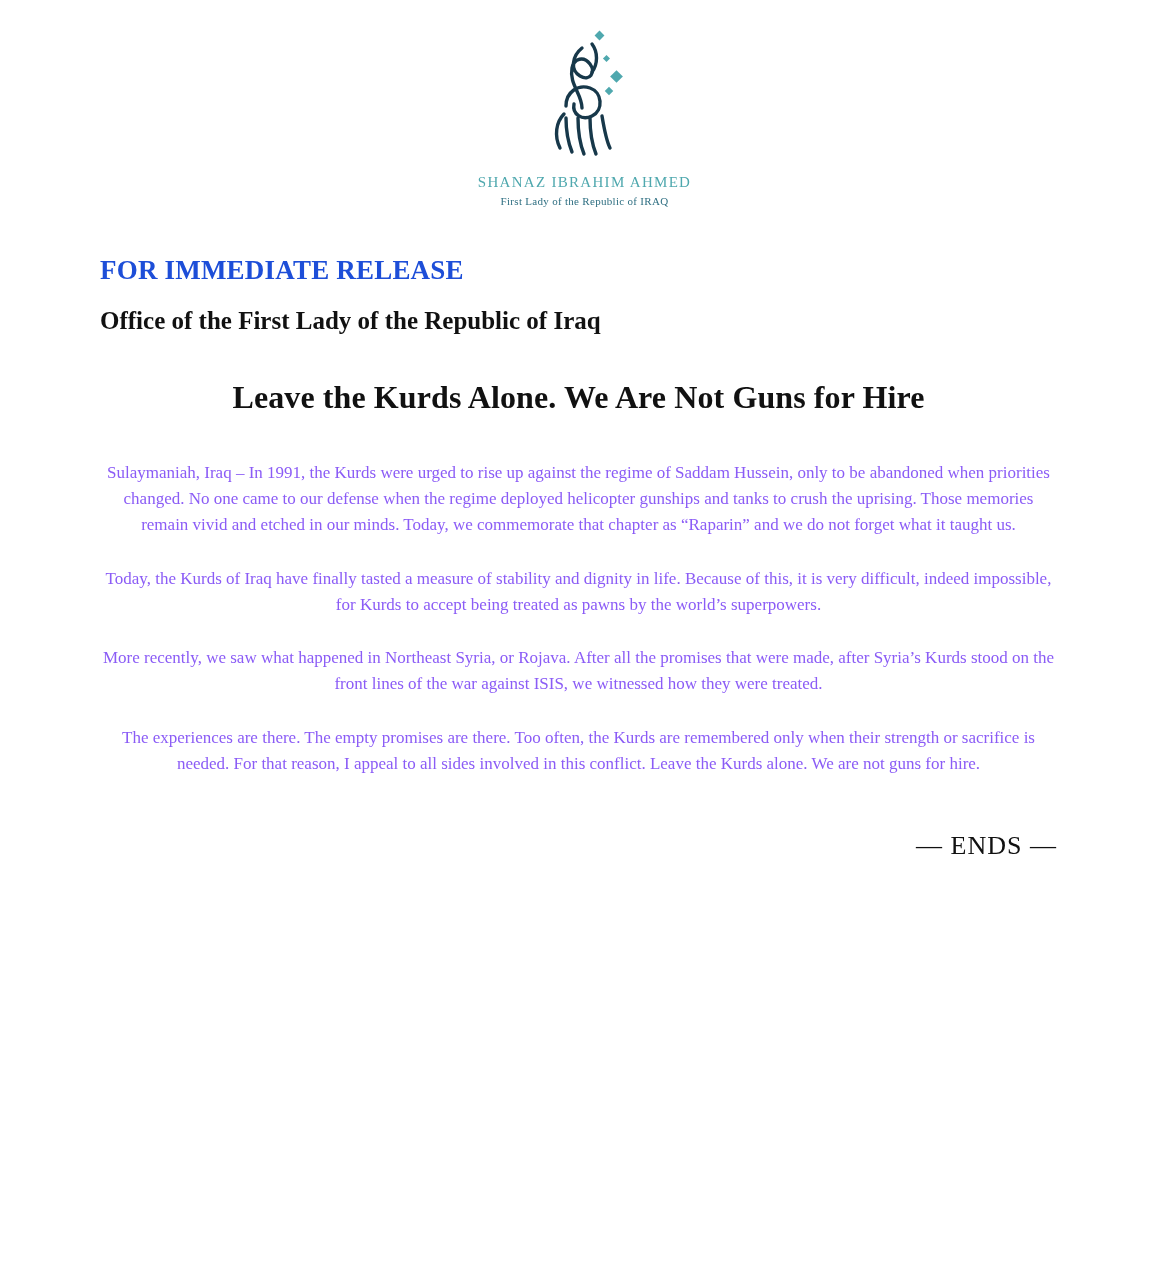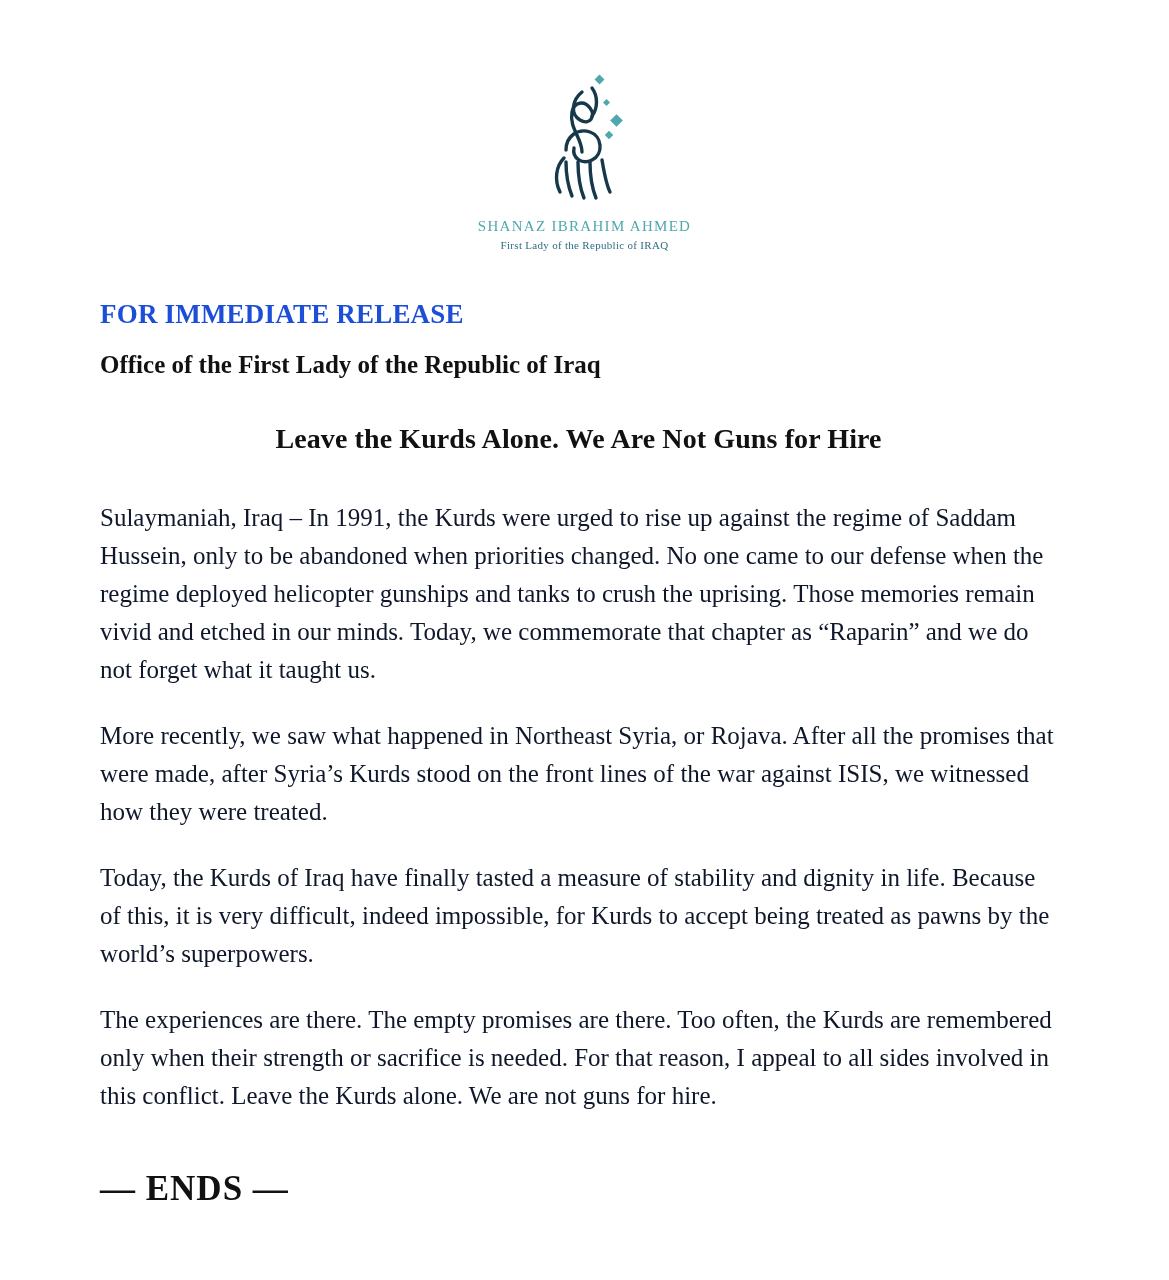--- a/index.html
+++ b/index.html
@@ -20,21 +20,20 @@
     background: #ffffff;
     box-sizing: border-box;
     padding: 0;
   }
   
   .letterhead {
     padding-top: 18px;
     display: flex;
     flex-direction: column;
     align-items: center;
-    margin-top: 44px;
   }
   .crest {
     width: 130px;
     height: 150px;
     display: block;
   }
   .brand-name {
     margin-top: 6px;
     font-family: "Liberation Serif", serif;
     font-size: 15px;
@@ -74,41 +73,41 @@
   .date-line {
     font-family: "Liberation Serif", serif;
     font-size: 21px;
     color: #1a1a1a;
     margin-top: 14px;
   }
   .headline {
     text-align: center;
     font-family: "Liberation Serif", serif;
     font-weight: bold;
-    font-size: 28px;
+    font-size: 32px;
     color: #111111;
     margin-top: 42px;
     letter-spacing: 0.1px;
   }
   .paragraphs {
     margin-top: 44px;
   }
   .para {
     font-family: "Liberation Serif", serif;
-    font-size: 25px;
+    font-size: 17px;
     line-height: 1.52;
-    color: #0f172a;
+    color: #8b5cf6;
     margin: 0 0 28px 0;
-    text-align: left;
+    text-align: center;
   }
   .ends {
-    text-align: left;
+    text-align: right;
     font-family: "Liberation Serif", serif;
-    font-weight: bold;
-    font-size: 35px;
+    font-weight: normal;
+    font-size: 26px;
     letter-spacing: 1px;
     color: #111111;
     margin-top: 54px;
     padding-bottom: 26px;
   }
 </style>
 </head>
 <body>
 
 <div class="page">
@@ -138,21 +137,21 @@
 
   <div class="content">
 
     <div class="release-line">FOR IMMEDIATE RELEASE</div>
     <div class="office-line">Office of the First Lady of the Republic of Iraq</div>
 
     <h1 class="headline">Leave the Kurds Alone. We Are Not Guns for Hire</h1>
 
     <div class="paragraphs">
       <p class="para">Sulaymaniah, Iraq – In 1991, the Kurds were urged to rise up against the regime of Saddam Hussein, only to be abandoned when priorities changed. No one came to our defense when the regime deployed helicopter gunships and tanks to crush the uprising. Those memories remain vivid and etched in our minds. Today, we commemorate that chapter as “Raparin” and we do not forget what it taught us.</p>
+      <p class="para">Today, the Kurds of Iraq have finally tasted a measure of stability and dignity in life. Because of this, it is very difficult, indeed impossible, for Kurds to accept being treated as pawns by the world’s superpowers.</p>
       <p class="para">More recently, we saw what happened in Northeast Syria, or Rojava. After all the promises that were made, after Syria’s Kurds stood on the front lines of the war against ISIS, we witnessed how they were treated.</p>
-      <p class="para">Today, the Kurds of Iraq have finally tasted a measure of stability and dignity in life. Because of this, it is very difficult, indeed impossible, for Kurds to accept being treated as pawns by the world’s superpowers.</p>
       <p class="para">The experiences are there. The empty promises are there. Too often, the Kurds are remembered only when their strength or sacrifice is needed. For that reason, I appeal to all sides involved in this conflict. Leave the Kurds alone. We are not guns for hire.</p>
     </div>
 
     <div class="ends">— ENDS —</div>
 
   </div>
 </div>
 
 </body></html>

